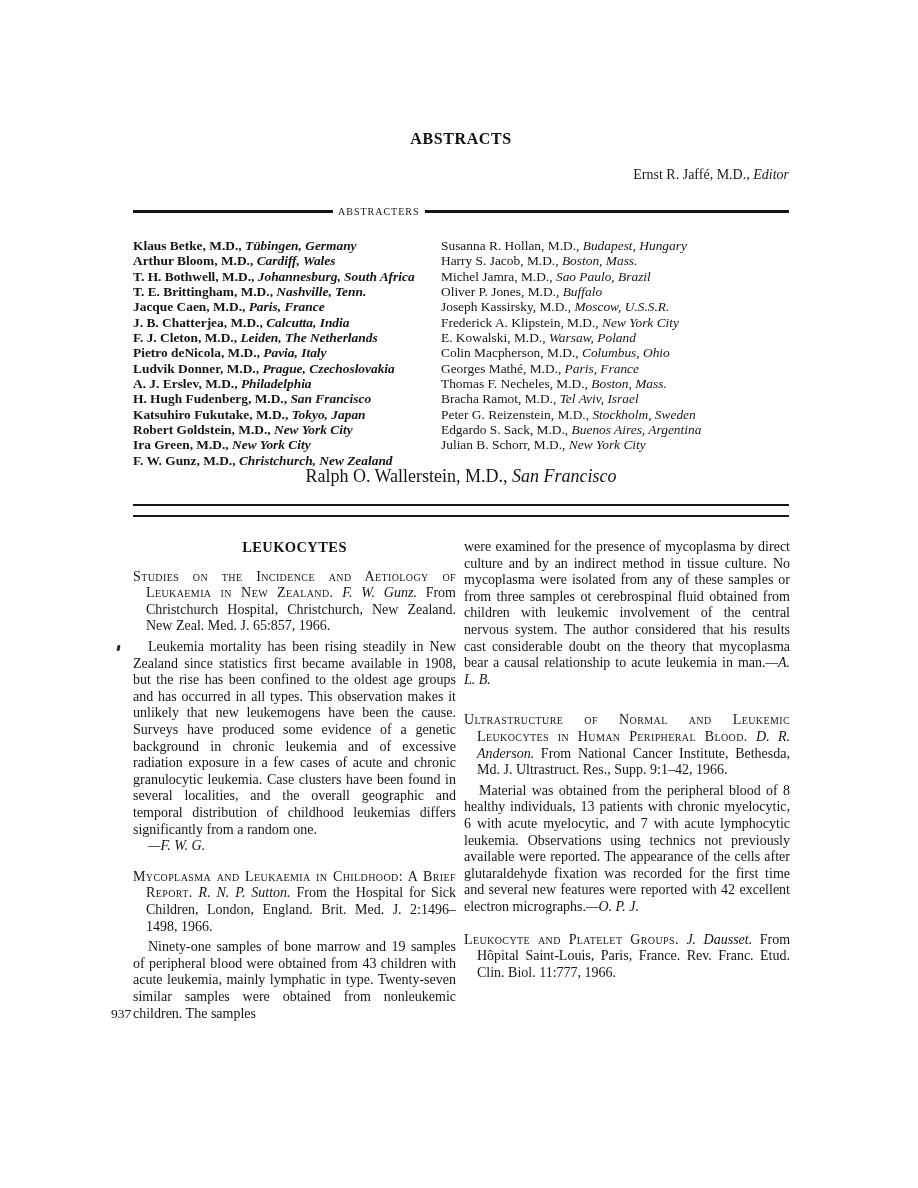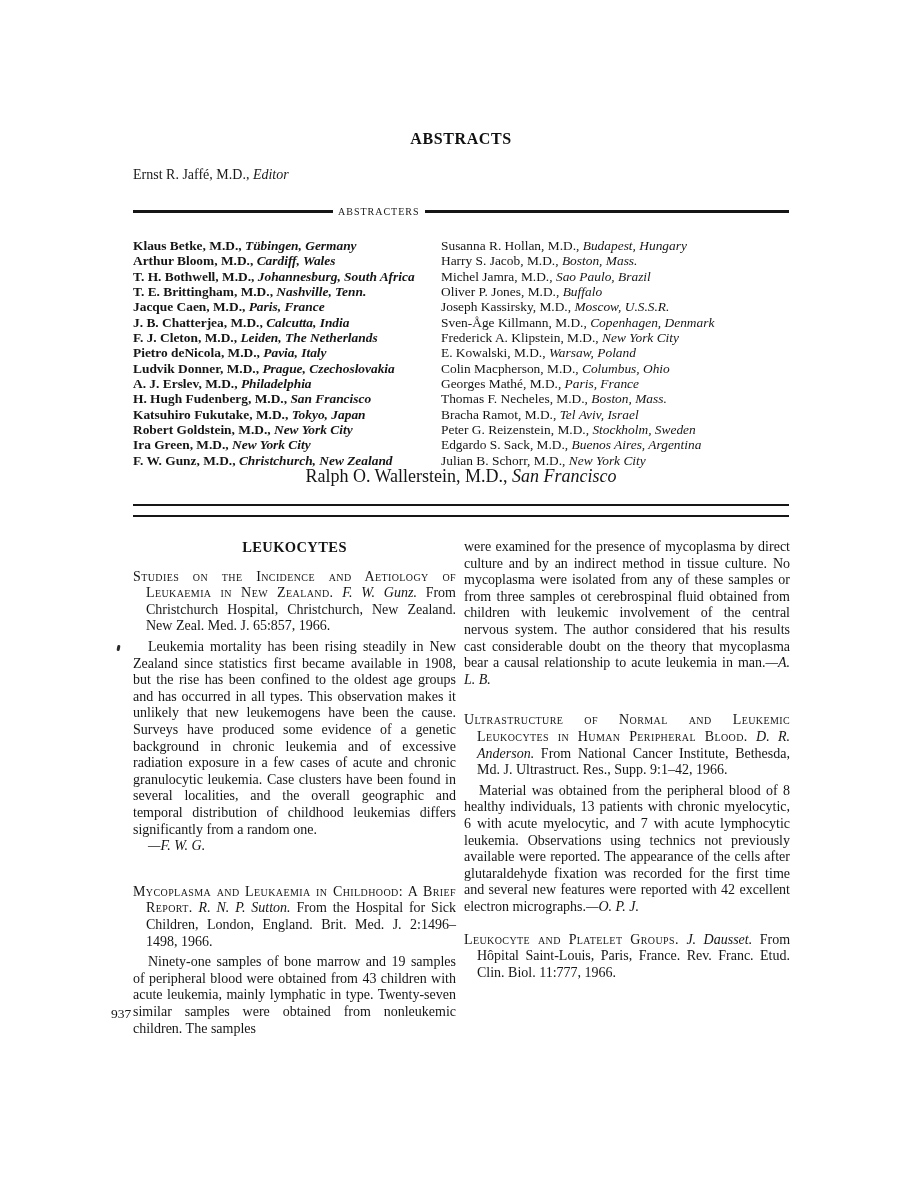--- a/index.html
+++ b/index.html
@@ -18,21 +18,21 @@
   }
   .it { font-style:italic; }
   .sc { font-variant:small-caps; letter-spacing:0.4px; }
 
   .title {
     margin:0; text-align:center;
     font-size:16px; font-weight:bold; letter-spacing:0.6px;
     color:#111;
   }
   .editor-line {
-    margin-top:19px; text-align:left;
+    margin-top:19px; text-align:right;
     font-size:14px; color:#1a1a1a;
   }
   .divider {
     margin-top:23px;
     display:flex; align-items:center;
   }
   .divider .hr { height:2.5px; background:#161616; }
   .divider .hr.l { flex:0 0 200px; }
   .divider .hr.r { flex:1 1 auto; }
   .divider .lbl {
@@ -69,21 +69,21 @@
   }
   .section-heading {
     margin:1px 0 13px 0;
     text-align:center;
     font-size:14.5px; font-weight:bold; letter-spacing:0.4px;
   }
   .cite {
     margin:0;
     padding-left:13px; text-indent:-13px;
   }
-  .cite.gap1 { margin-top:29px; }
+  .cite.gap1 { margin-top:14px; }
   .cite.gap2 { margin-top:24px; }
   .cite.gap3 { margin-top:16px; }
   .para { margin:4px 0 0 0; text-indent:15px; }
   .para.noindent { text-indent:0; margin-top:1px; }
   .sig-line { display:block; }
   .page-number {
     position:absolute;
     left:0; top:876px; 
     width:100%;
     text-align:left;
@@ -153,21 +153,20 @@
           <div class="name-row"><span>Susanna R. Hollan, M.D.,</span> <span class="it">Budapest, Hungary</span></div>
 
           <div class="name-row"><span>Harry S. Jacob, M.D.,</span> <span class="it">Boston, Mass.</span></div>
 
           <div class="name-row"><span>Michel Jamra, M.D.,</span> <span class="it">Sao Paulo, Brazil</span></div>
 
           <div class="name-row"><span>Oliver P. Jones, M.D.,</span> <span class="it">Buffalo</span></div>
 
           <div class="name-row"><span>Joseph Kassirsky, M.D.,</span> <span class="it">Moscow, U.S.S.R.</span></div>
 
-          <div class="name-row"><span>Sven-Åge Killmann, M.D.,</span> <span class="it">Copenhagen, Denmark</span></div>
 
           <div class="name-row"><span>Frederick A. Klipstein, M.D.,</span> <span class="it">New York City</span></div>
 
           <div class="name-row"><span>E. Kowalski, M.D.,</span> <span class="it">Warsaw, Poland</span></div>
 
           <div class="name-row"><span>Colin Macpherson, M.D.,</span> <span class="it">Columbus, Ohio</span></div>
 
           <div class="name-row"><span>Georges Mathé, M.D.,</span> <span class="it">Paris, France</span></div>
 
           <div class="name-row"><span>Thomas F. Necheles, M.D.,</span> <span class="it">Boston, Mass.</span></div>

